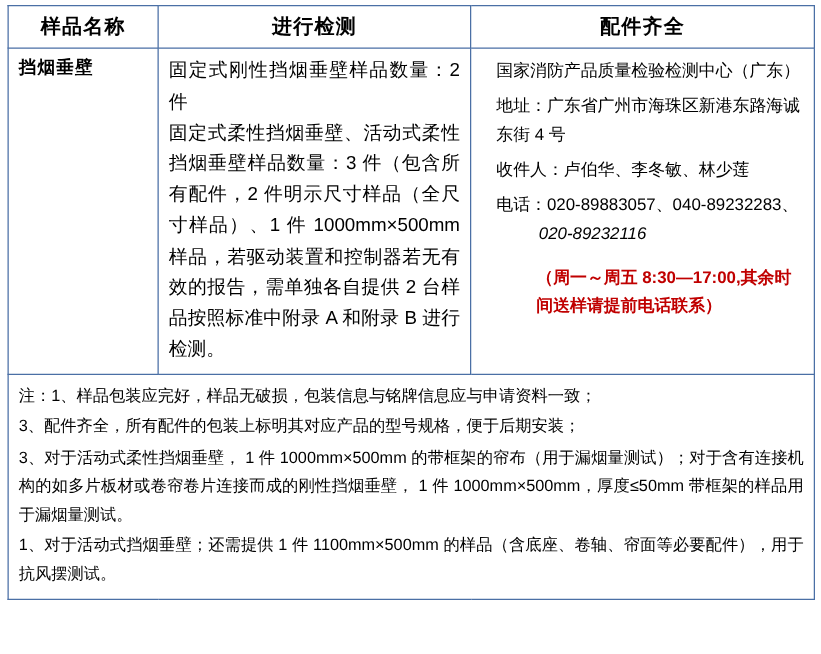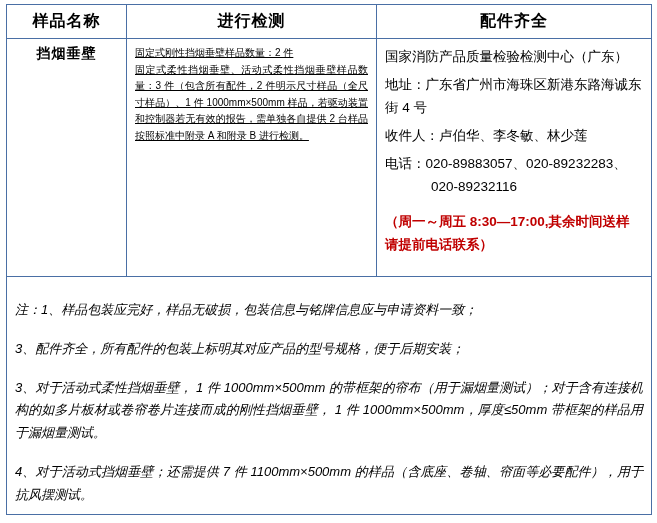--- a/index.html
+++ b/index.html
@@ -35,56 +35,54 @@
 
   thead th {
     text-align: center;
     font-weight: bold;
     font-size: 16px;
     padding: 10px 6px;
     vertical-align: middle;
     letter-spacing: 1px;
   }
   .cell-name {
-    text-align: center;
     vertical-align: middle;
     font-weight: bold;
     font-size: 14px;
     letter-spacing: 1px;
   }
   .cell-qty {
-    font-size: 10px;
+    font-size: 15px;
     line-height: 1.65;
     text-align: justify;
     padding: 10px 10px 10px 12px;
-    text-decoration: underline;
   }
   .cell-addr {
     font-size: 13.5px;
     line-height: 1.75;
     padding: 10px 10px 10px 12px;
   }
-  .addr-line { margin: 0 0 4px 0; }
+  .addr-line { margin: 0 0 4px 12px; }
   .addr-line.tight { margin-bottom: 0; }
-  .addr-indent { padding-left: 46px; margin: 0 0 12px 0; }
+  .addr-indent { padding-left: 46px; margin: 0 0 12px 0; font-style: italic; }
   .addr-note {
     color: #c00000;
     font-weight: bold;
     margin-top: 10px;
     line-height: 1.7;
+    margin-left: 44px;
   }
   .notes-cell {
     font-size: 13px;
     line-height: 1.75;
     text-align: justify;
     padding: 8px 10px 10px 10px;
   }
   .notes-cell p {
-    margin: 16px 0 2px 0;
-    font-style: italic;
+    margin: 0 0 2px 0;
   }
 </style>
 </head>
 <body>
 
 <div class="page">
   <table class="sample-table">
     <colgroup>
       <col class="col-name">
       <col class="col-qty">
@@ -101,28 +99,28 @@
       <tr>
         <td class="cell-name">挡烟垂壁</td>
         <td class="cell-qty">
           <div>固定式刚性挡烟垂壁样品数量：2 件</div>
           <div>固定式柔性挡烟垂壁、活动式柔性挡烟垂壁样品数量：3 件（包含所有配件，2 件明示尺寸样品（全尺寸样品）、1 件 1000mm×500mm 样品，若驱动装置和控制器若无有效的报告，需单独各自提供 2 台样品按照标准中附录 A 和附录 B 进行检测。</div>
         </td>
         <td class="cell-addr">
           <p class="addr-line">国家消防产品质量检验检测中心（广东）</p>
           <p class="addr-line">地址：广东省广州市海珠区新港东路海诚东街 4 号</p>
           <p class="addr-line">收件人：卢伯华、李冬敏、林少莲</p>
-          <p class="addr-line tight">电话：020-89883057、020-89232283、</p>
+          <p class="addr-line tight">电话：020-89883057、040-89232283、</p>
           <p class="addr-indent">020-89232116</p>
           <p class="addr-note">（周一～周五 8:30—17:00,其余时间送样请提前电话联系）</p>
         </td>
       </tr>
       <tr>
         <td class="notes-cell" colspan="3">
           <p>注：1、样品包装应完好，样品无破损，包装信息与铭牌信息应与申请资料一致；</p>
           <p>3、配件齐全，所有配件的包装上标明其对应产品的型号规格，便于后期安装；</p>
           <p>3、对于活动式柔性挡烟垂壁， 1 件 1000mm×500mm 的带框架的帘布（用于漏烟量测试）；对于含有连接机构的如多片板材或卷帘卷片连接而成的刚性挡烟垂壁， 1 件 1000mm×500mm，厚度≤50mm 带框架的样品用于漏烟量测试。</p>
-          <p>4、对于活动式挡烟垂壁；还需提供 7 件 1100mm×500mm 的样品（含底座、卷轴、帘面等必要配件），用于抗风摆测试。</p>
+          <p>1、对于活动式挡烟垂壁；还需提供 1 件 1100mm×500mm 的样品（含底座、卷轴、帘面等必要配件），用于抗风摆测试。</p>
         </td>
       </tr>
     </tbody>
   </table>
 </div>
 
 </body></html>

